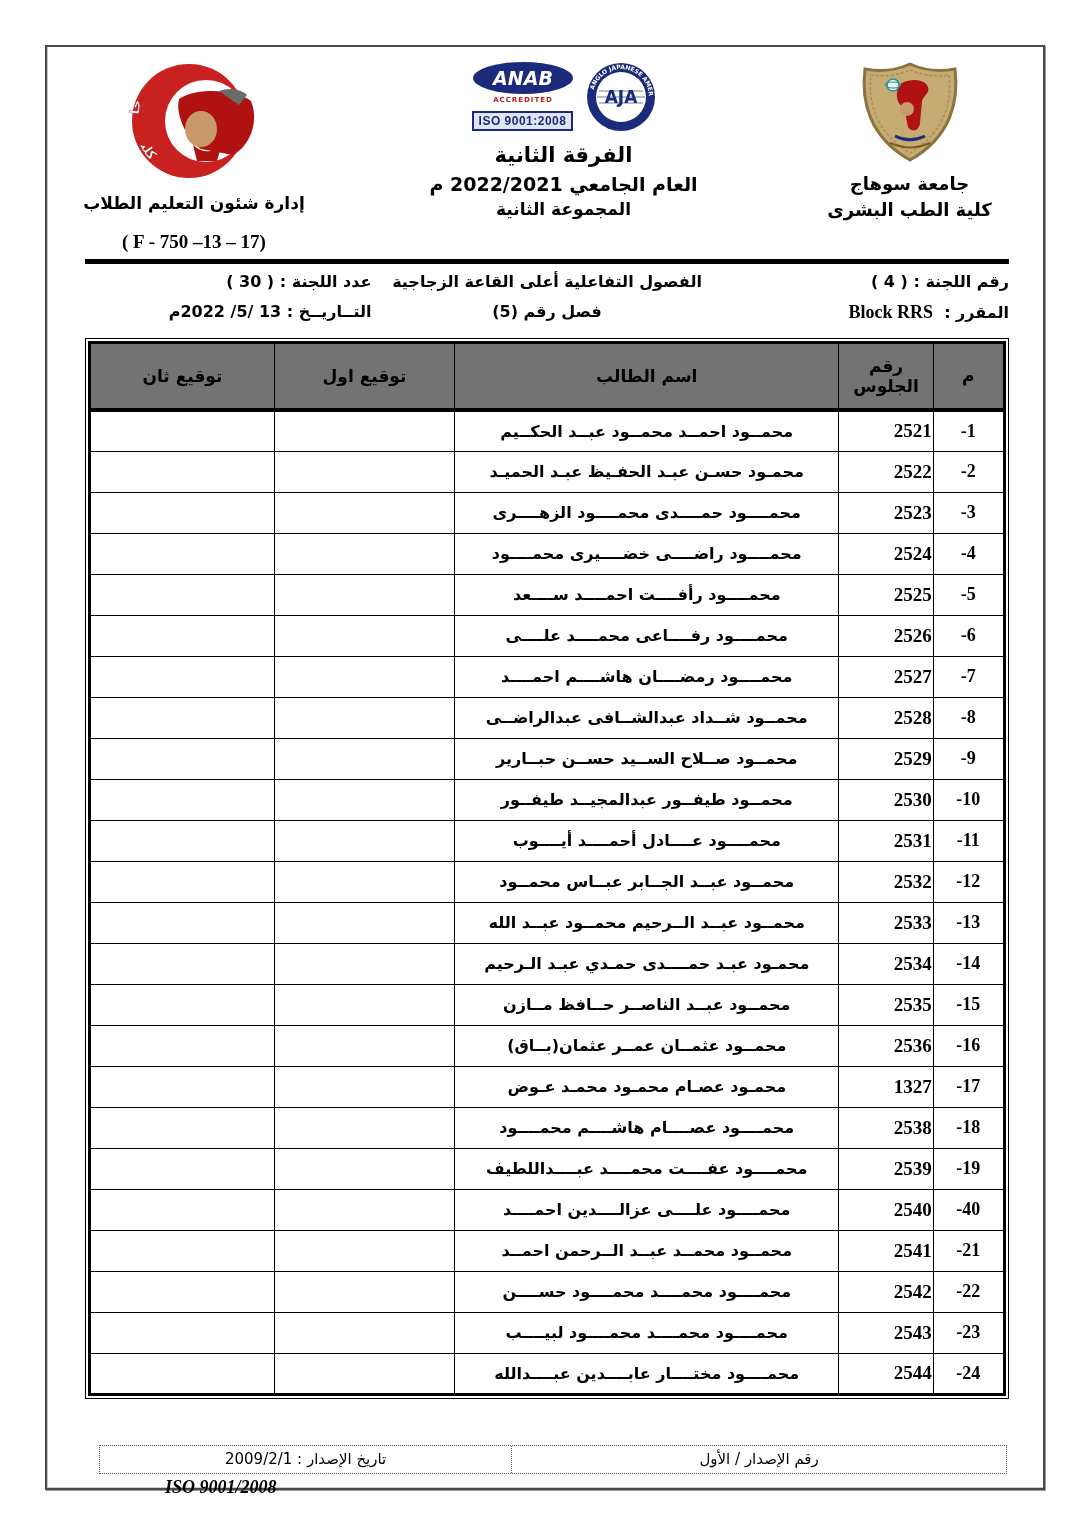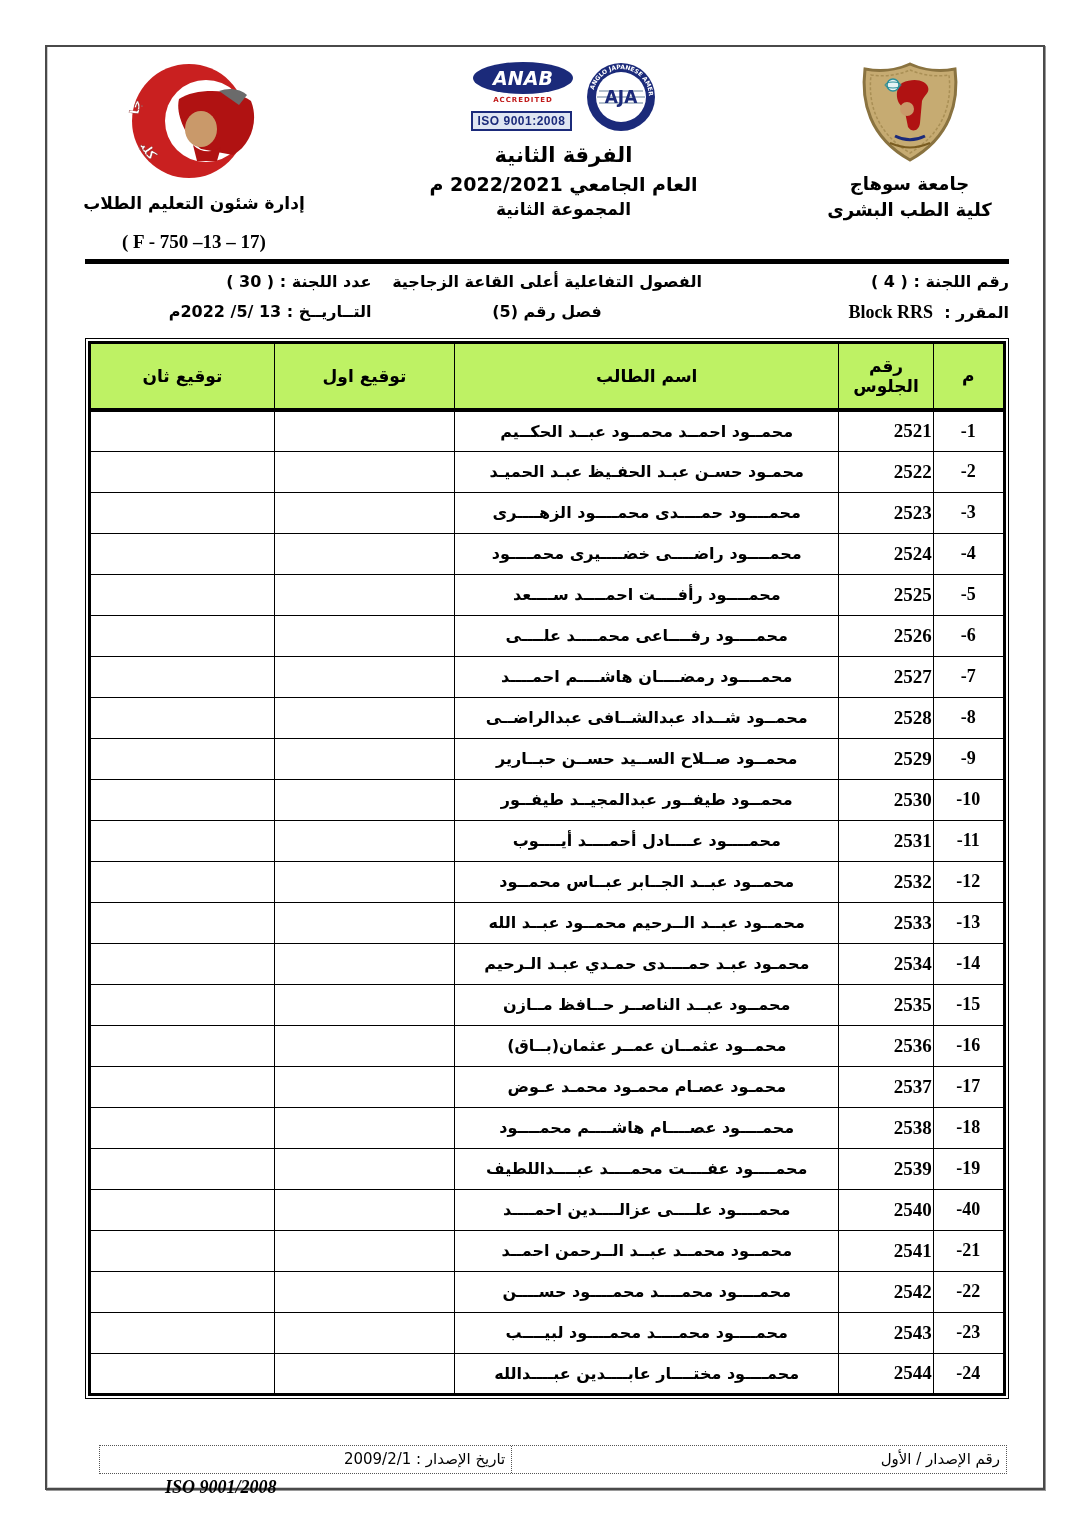--- a/index.html
+++ b/index.html
@@ -12,21 +12,21 @@
     position:absolute; left:45px; top:45px; width:1000px; height:1445px;
     border:2px solid #4a4a4a; background:#fff;
     box-shadow:1px 1px 0 #9a9a9a, inset 1px -1px 0 #cccccc;
   }
   
   .header { display:flex; direction:rtl; justify-content:space-between; padding:14px 26px 0 16px; }
   .uni-block { width:215px; text-align:center; }
   .uni-name { font-weight:bold; font-size:18px; line-height:1.45; margin-top:4px; white-space:pre-line; }
   .center-block { width:310px; text-align:center; }
   .logos-row { direction:ltr; display:flex; justify-content:center; align-items:flex-start; gap:10px; }
-  .anab-wrap { width:104px; text-align:left; }
+  .anab-wrap { width:104px; text-align:center; }
   .iso-badge {
     margin-top:2px; display:inline-block; border:2px solid #1b2a7a; background:#dfe5f2;
     color:#1b2a7a; font-family:Liberation Sans, sans-serif; font-weight:bold; font-size:12px;
     padding:1px 5px; letter-spacing:0.5px;
   }
   .title1 { font-weight:bold; font-size:21px; margin-top:10px; }
   .title2 { font-weight:bold; font-size:19px; margin-top:6px; }
   .title3 { font-weight:bold; font-size:17px; margin-top:4px; }
   .dept-block { width:262px; text-align:center; }
   .dept-name { font-weight:bold; font-size:17px; margin-top:6px; }
@@ -40,35 +40,35 @@
   .info .c-right { text-align:right; }
   .info .c-center { text-align:center; }
   .info .c-left { text-align:right; padding-left:58px; }
   .latin { font-family:"Liberation Serif",serif; font-size:18px; }
   
   .tablewrap { margin:15px 34px 0 38px; border:1.5px solid #000; padding:2px; background:#fff; }
   table { width:100%; border-collapse:collapse; direction:rtl; table-layout:fixed; }
   table, th, td { border:1.5px solid #000; }
   table { border:3px solid #000; }
   thead th {
-    background:#bef264; height:57px; font-weight:bold; font-size:17px;
+    background:#737373; height:57px; font-weight:bold; font-size:17px;
     border-bottom:4px solid #000; text-align:center; vertical-align:middle; padding:12px 4px;
   }
   tbody td { height:41px; vertical-align:middle; background:#fff; }
   .w-no { width:7.8%; }  .w-seat { width:10.3%; } .w-name { width:42%; }
   .w-sig1 { width:19.7%; } .w-sig2 { width:20.2%; }
   .c-no   { text-align:center; font-weight:bold; font-size:18px; font-family:"Liberation Serif","DejaVu Sans",serif; }
   .c-seat { font-weight:bold; font-size:19px; font-family:"Liberation Serif","DejaVu Sans",serif; }
   .c-name { text-align:center; font-weight:bold; font-size:16px; padding:0 8px; white-space:nowrap; overflow:hidden; }
   
   .issue-table {
     direction:rtl; display:grid; grid-template-columns:54.5% 45.5%;
     margin:46px 36px 0 52px; border:1px dotted #555; font-size:15px;
   }
-  .issue-cell { padding:3px 6px; height:27px; line-height:21px; }
+  .issue-cell { padding:3px 6px; text-align:center; height:27px; line-height:21px; }
   .issue-cell + .issue-cell { border-left:none; border-right:1px dotted #555; }
   .iso-line {
     margin:3px 0 0 118px; width:fit-content;
     font-family:"Liberation Serif",serif; font-style:italic; font-weight:bold; font-size:18px;
   }
   svg text { font-family:"DejaVu Sans",sans-serif; }
 </style>
 </head>
 <body>
 
@@ -280,21 +280,21 @@
           </tr>
           <tr>
             <td class="c-no">16-</td>
             <td class="c-seat">2536</td>
             <td class="c-name">محمــود عثمــان عمــر عثمان(بــاق)</td>
             <td class="c-sig1"></td>
             <td class="c-sig2"></td>
           </tr>
           <tr>
             <td class="c-no">17-</td>
-            <td class="c-seat">2537</td>
+            <td class="c-seat">1327</td>
             <td class="c-name">محمـود عصـام محمـود محمـد عـوض</td>
             <td class="c-sig1"></td>
             <td class="c-sig2"></td>
           </tr>
           <tr>
             <td class="c-no">18-</td>
             <td class="c-seat">2538</td>
             <td class="c-name">محمــــود عصــــام هاشــــم محمــــود</td>
             <td class="c-sig1"></td>
             <td class="c-sig2"></td>

